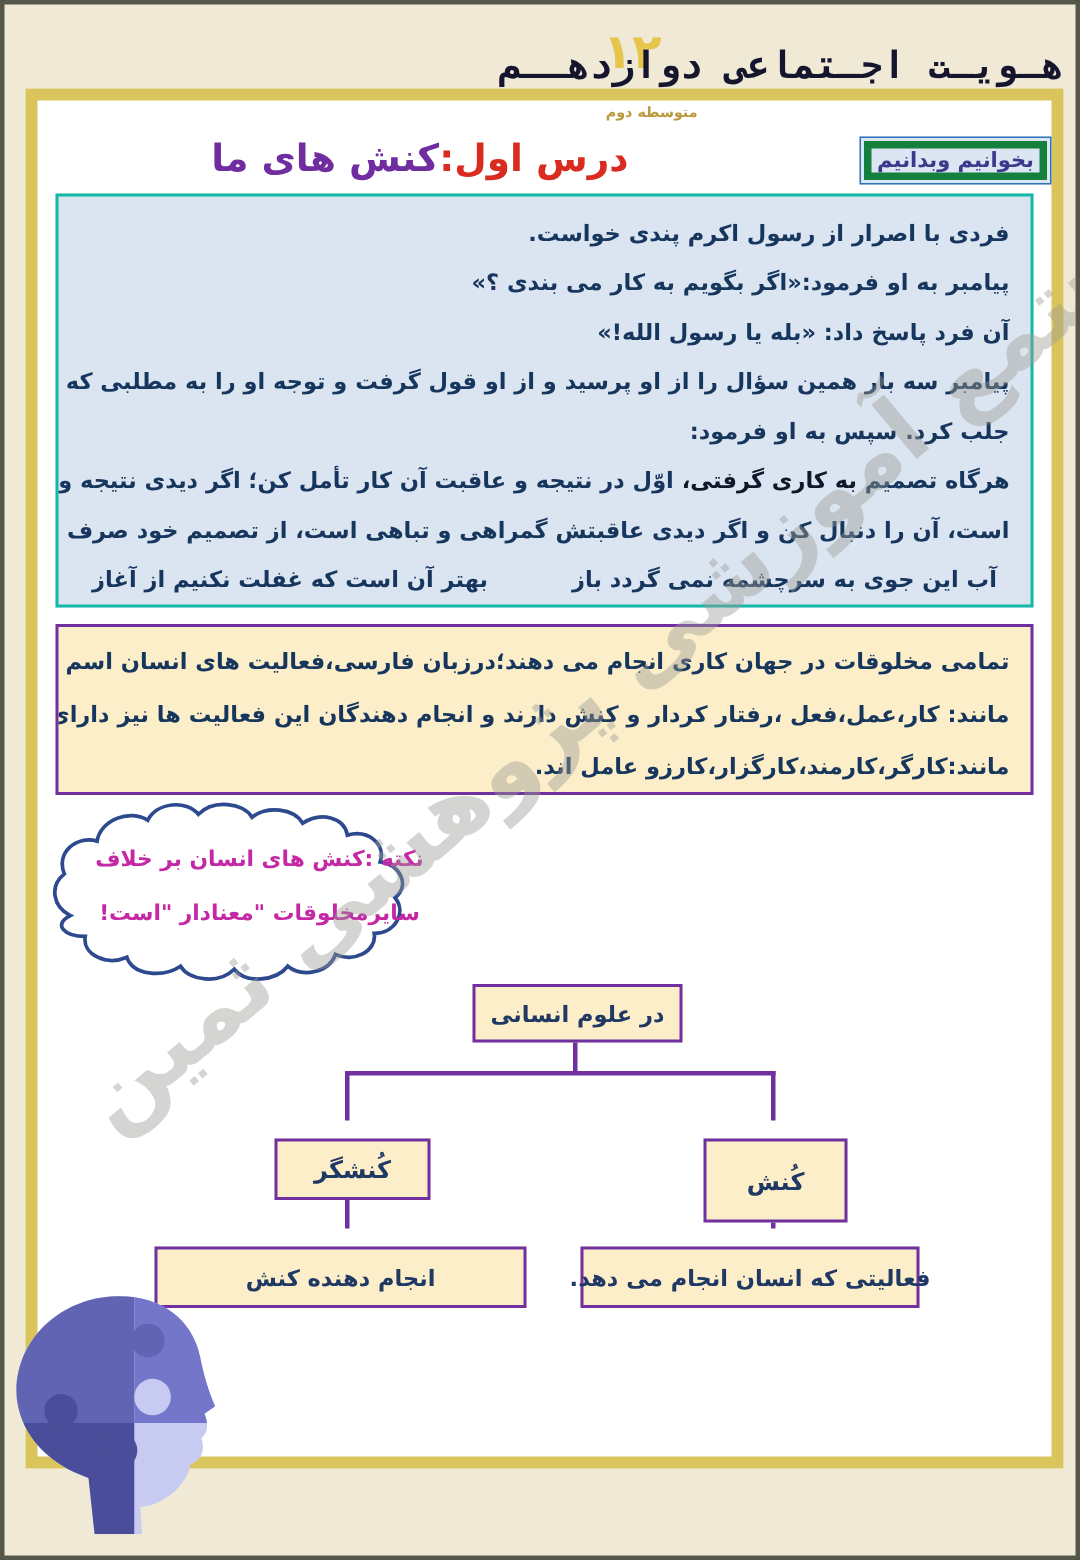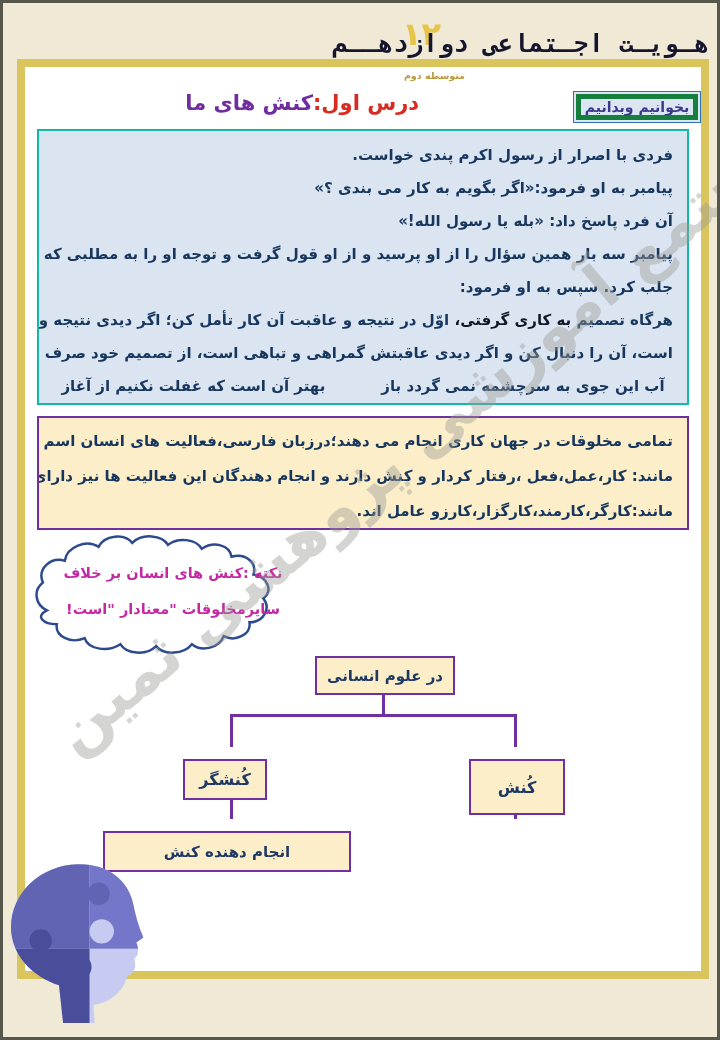--- a/index.html
+++ b/index.html
@@ -11,21 +11,21 @@
          box-sizing:border-box;border:8px solid #d9c55c;background:#ffffff;}
   
   .hdr-title{position:absolute;top:26px;right:8px;font-size:25px;font-weight:bold;
              color:#15152e;z-index:2;direction:rtl;white-space:nowrap;font-family:Liberation Mono, monospace;}
   .hdr-num{position:absolute;top:12px;right:276px;font-size:32px;font-weight:bold;
            color:#e7c44a;z-index:1;}
   .hdr-sub{position:absolute;top:67px;right:252px;font-size:9.5px;font-weight:bold;
            color:#bb9a3c;z-index:3;direction:rtl;}
   
   .lesson{position:absolute;top:88px;left:196px;width:220px;text-align:center;
-          font-size:21px;font-weight:bold;direction:rtl;white-space:nowrap;z-index:3;}
+          font-size:25px;font-weight:bold;direction:rtl;white-space:nowrap;z-index:3;}
   .lesson .red{color:#d92b1f;}
   .lesson .purple{color:#6f2da0;}
   .badge{position:absolute;top:88px;right:16px;width:128px;height:32px;z-index:3;
          border:1px solid #2e73b8;background:#dbe6f2;padding:2px;box-sizing:border-box;}
   .badge-inner{width:100%;height:100%;border:5px solid #15803d;box-sizing:border-box;
          display:flex;align-items:center;justify-content:center;
          font-size:14px;font-weight:bold;color:#3a3a8c;direction:rtl;}
   
   .story{position:absolute;left:34px;top:126px;width:652px;height:276px;z-index:3;
          background:#dbe5f1;border:2px solid #14b8a6;box-sizing:border-box;
@@ -44,21 +44,21 @@
   .cloud{position:absolute;left:26px;top:528px;width:288px;height:128px;z-index:4;}
   .cloud svg{position:absolute;left:0;top:0;}
   .cloud-text{position:absolute;left:0;width:100%;text-align:center;direction:rtl;
               color:#c428a4;font-weight:bold;font-size:14.5px;white-space:nowrap;}
   .ct1{top:34px;} .ct2{top:70px;}
   
   .dbox{position:absolute;z-index:4;background:#fbeec9;border:2.5px solid #7030a0;
         box-sizing:border-box;display:flex;align-items:center;justify-content:center;
         font-weight:bold;color:#1f3864;font-size:15px;direction:rtl;white-space:nowrap;margin-top:12px;}
   .d-root{left:312px;top:641px;width:140px;height:39px;}
-  .d-actor{left:180px;top:744px;width:84px;height:41px;font-size:16px;}
+  .d-actor{left:180px;top:744px;width:104px;height:41px;font-size:16px;}
   .d-action{left:466px;top:744px;width:96px;height:56px;font-size:16px;}
   .d-actor-def{left:100px;top:816px;width:248px;height:41px;}
   .d-action-def{left:384px;top:816px;width:226px;height:41px;}
   .conn{position:absolute;background:#7030a0;z-index:4;}
   .c-v1{left:379px;top:680px;width:3px;height:33px;}
   .c-h1{left:227px;top:711px;width:287px;height:3px;}
   .c-v2{left:227px;top:711px;width:3px;height:33px;}
   .c-v3{left:511px;top:711px;width:3px;height:33px;}
   .c-v4{left:227px;top:785px;width:3px;height:31px;}
   .c-v5{left:511px;top:785px;width:3px;height:31px;}
@@ -124,20 +124,21 @@
   <div class="conn c-v1"></div>
   <div class="conn c-h1"></div>
   <div class="conn c-v2"></div>
   <div class="conn c-v3"></div>
   <div class="conn c-v4"></div>
   <div class="conn c-v5"></div>
   <div class="dbox d-root">در علوم انسانی</div>
   <div class="dbox d-actor">کُنشگر</div>
   <div class="dbox d-action">کُنش</div>
   <div class="dbox d-actor-def">انجام دهنده کنش</div>
+  <div class="dbox d-action-def">فعالیتی که انسان انجام می دهد.</div>
 
   <div class="wm">مجتمع آموزشی پژوهشی ثمین</div>
 
   <svg class="head" width="178" height="168" viewBox="0 0 175 165">
     <defs>
       <clipPath id="headClip">
         <path d="M 62,165 L 58,128 C 34,120 14,102 11,76 C 8,40 38,10 76,9
                  C 105,8 126,24 131,48 C 133,58 136,70 141,81 L 134,86
                  C 137,93 136,99 132,102 C 135,111 131,117 125,119
                  C 121,136 105,146 92,147 L 93,165 Z"></path>

